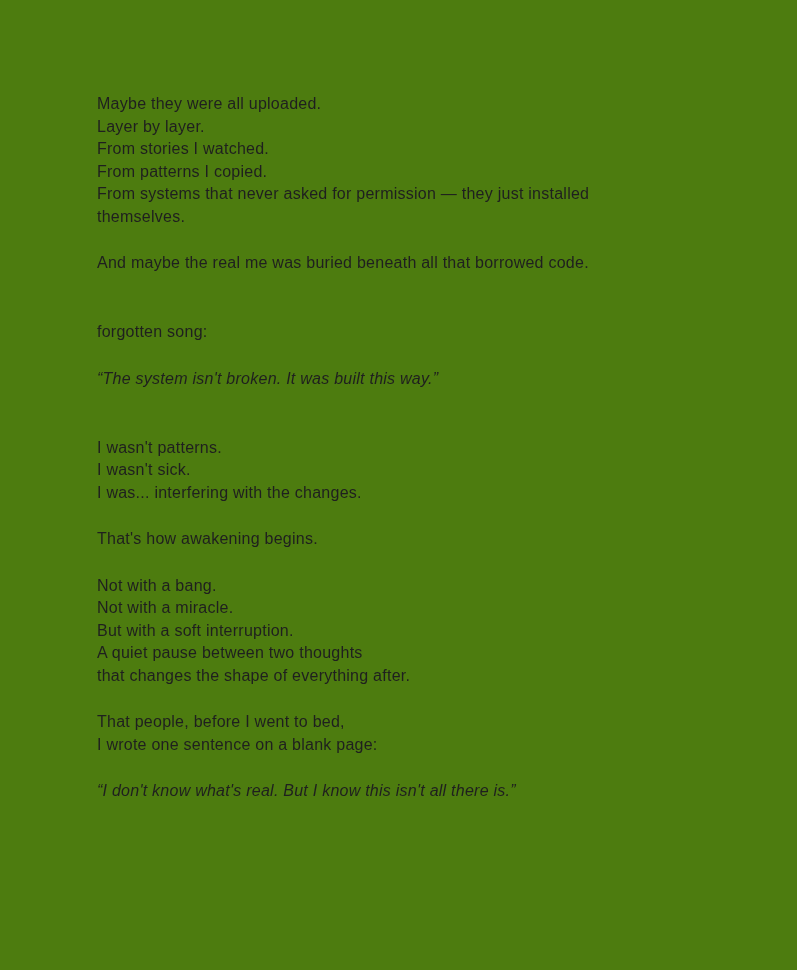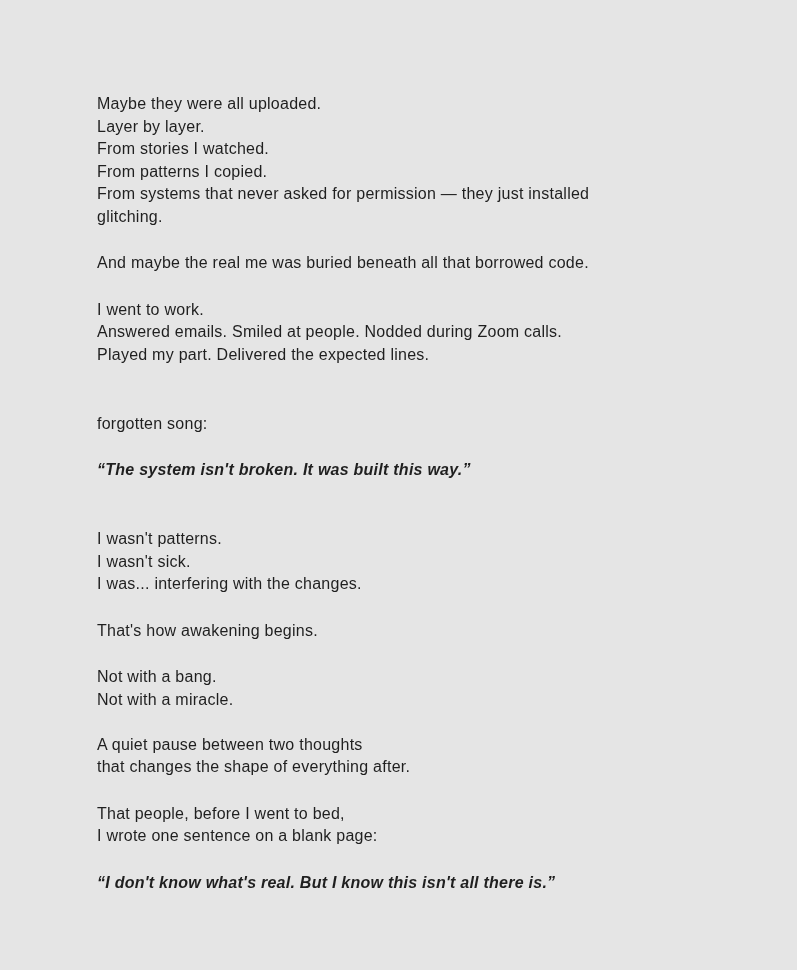--- a/index.html
+++ b/index.html
@@ -10,48 +10,47 @@
     width: 797px;
     height: 970px;
     background: #ffffff;
     overflow: hidden;
   }
   .page {
     box-sizing: border-box;
     width: 797px;
     height: 970px;
     padding: 93px 100px 0 97px;
-    background: #e5e5e5;
+    background: #4d7c0f;
   }
   .content {
     width: 548px;
     max-width: 548px;
     color: #1f1f1f;
     font-family: "Liberation Sans", "DejaVu Sans", sans-serif;
     font-size: 16px;
     line-height: 22.5px;
     letter-spacing: 0.25px;
   }
   .para {
     margin: 0 0 24px 0;
   }
   .para.quote {
     font-style: italic;
-    font-weight: 700;
+    font-weight: 400;
   }
 </style>
 </head>
 <body>
 
 <div class="page">
   <div class="content" style="color: rgb(31, 31, 31);">
-      <p class="para"><span>Maybe they were all uploaded.</span><br><span>Layer by layer.</span><br><span>From stories I watched.</span><br><span>From patterns I copied.</span><br><span>From systems that never asked for permission — they just installed</span><br><span>glitching.</span></p>
+      <p class="para"><span>Maybe they were all uploaded.</span><br><span>Layer by layer.</span><br><span>From stories I watched.</span><br><span>From patterns I copied.</span><br><span>From systems that never asked for permission — they just installed</span><br><span>themselves.</span></p>
       <p class="para"><span>And maybe the real me was buried beneath all that borrowed code.</span></p>
-      <p class="para"><span>I went to work.</span><br><span>Answered emails. Smiled at people. Nodded during Zoom calls.</span><br><span>Played my part. Delivered the expected lines.</span></p>
       <p class="para"><br><span>forgotten song:</span></p>
       <p class="para quote"><span>“The system isn't broken. It was built this way.”</span></p>
       <p class="para"><br><span>I wasn't patterns.</span><br><span>I wasn't sick.</span><br><span>I was... interfering with the changes.</span></p>
       <p class="para"><span>That's how awakening begins.</span></p>
-      <p class="para"><span>Not with a bang.</span><br><span>Not with a miracle.</span><br><br><span>A quiet pause between two thoughts</span><br><span>that changes the shape of everything after.</span></p>
+      <p class="para"><span>Not with a bang.</span><br><span>Not with a miracle.</span><br><span>But with a soft interruption.</span><br><span>A quiet pause between two thoughts</span><br><span>that changes the shape of everything after.</span></p>
       <p class="para"><span>That people, before I went to bed,</span><br><span>I wrote one sentence on a blank page:</span></p>
       <p class="para quote"><span>“I don't know what's real. But I know this isn't all there is.”</span></p>
     </div>
 </div>
 
 </body></html>

